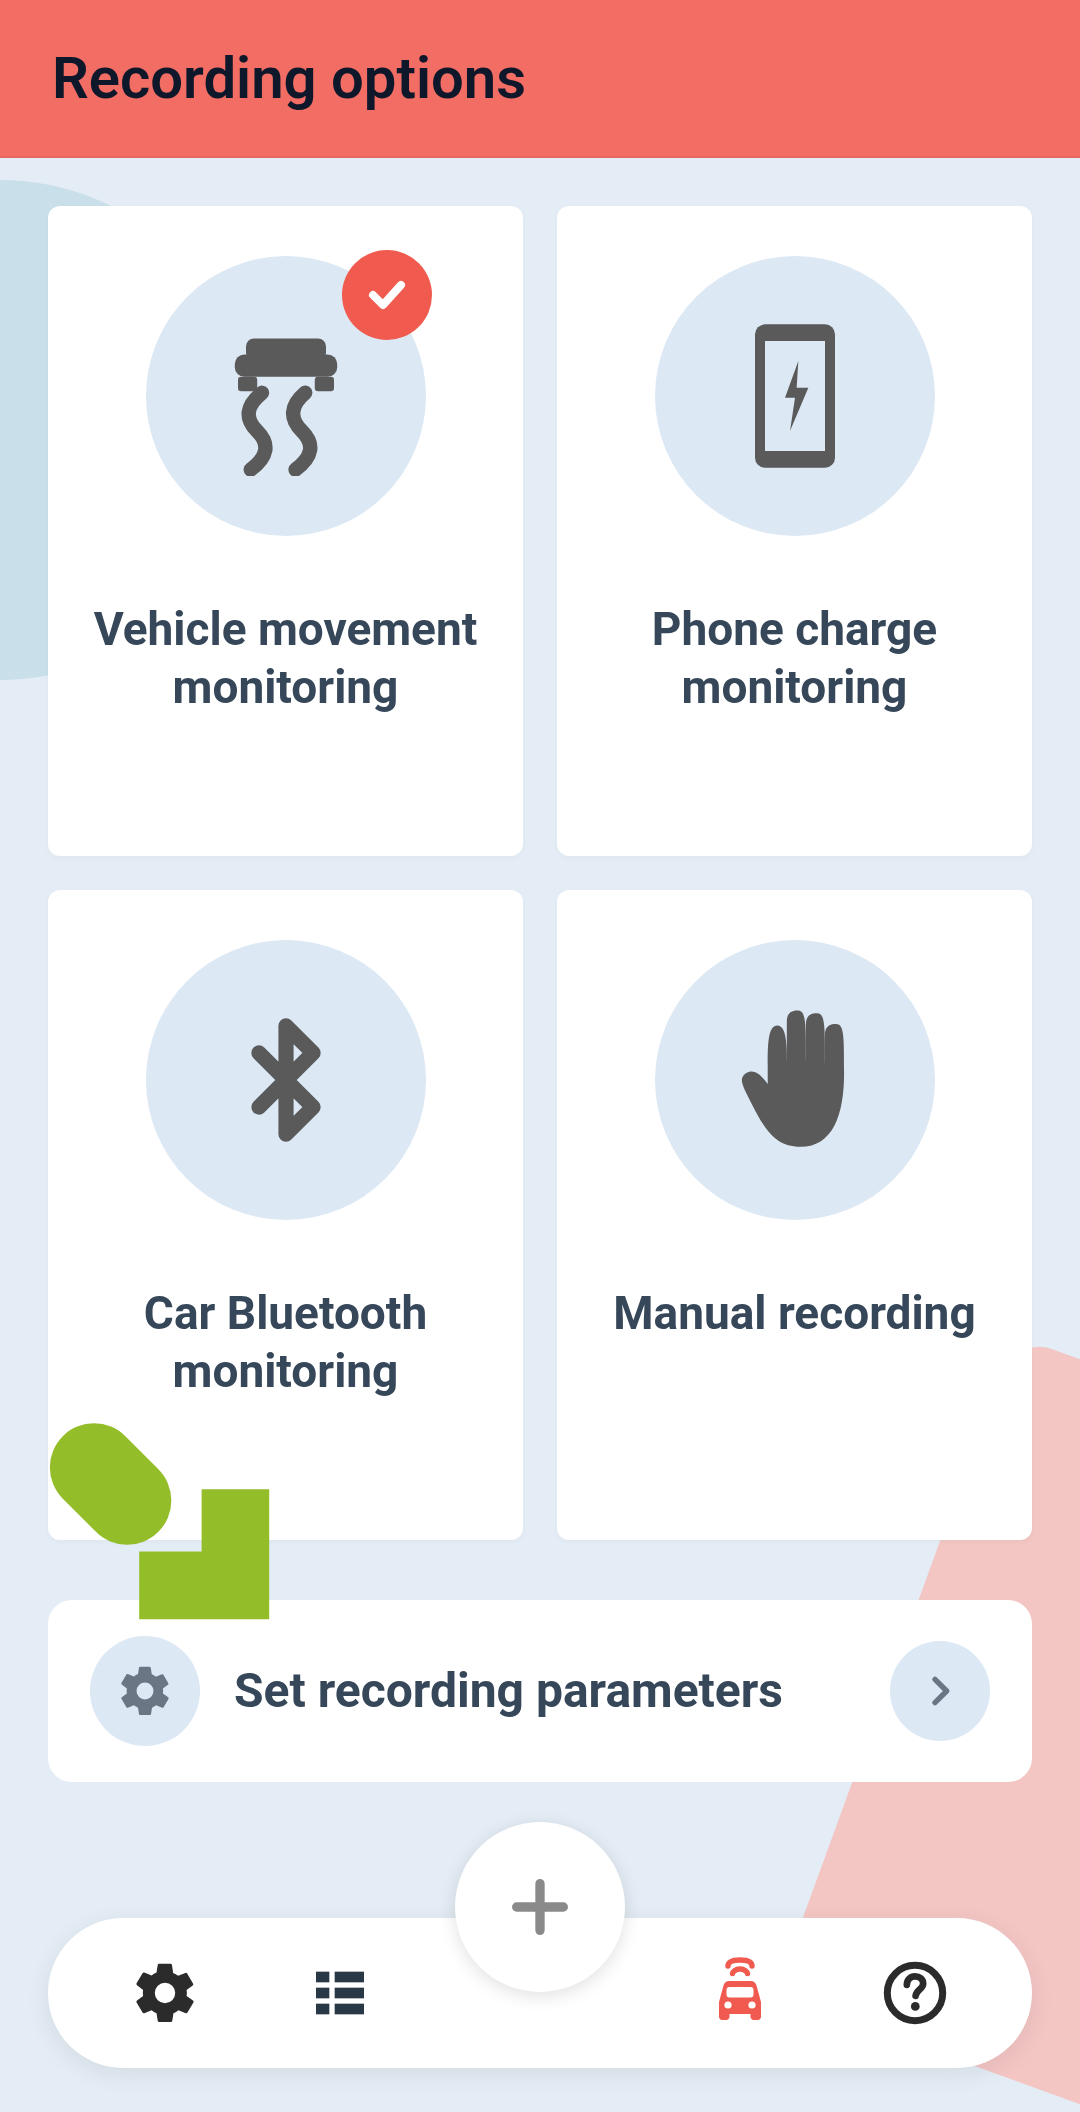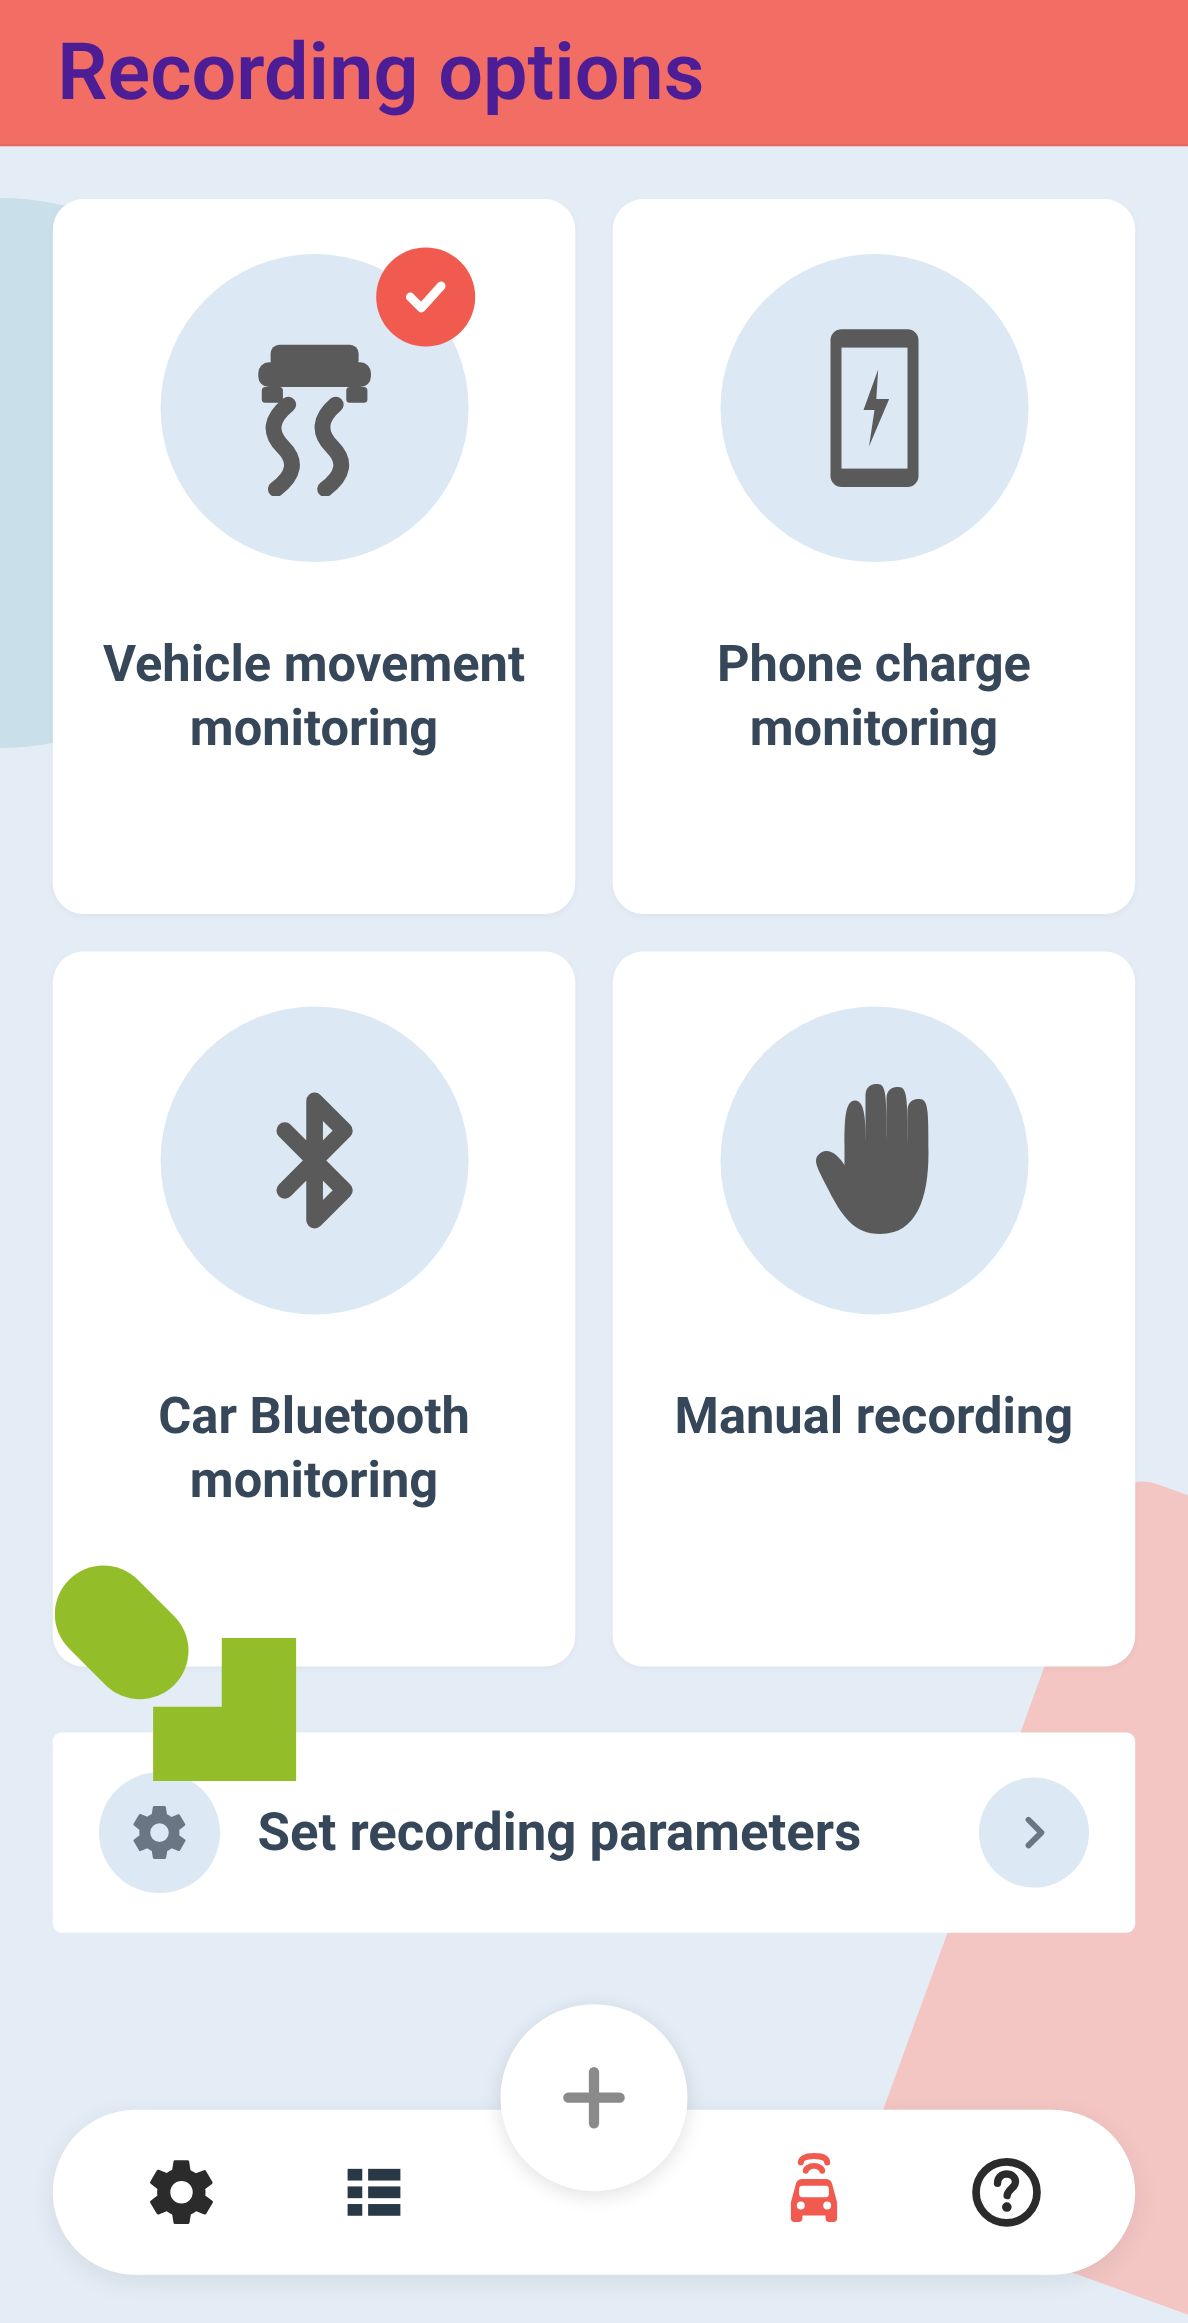--- a/index.html
+++ b/index.html
@@ -24,44 +24,44 @@
     width: 500px; height: 700px;
     background: #f3c6c4;
     border-radius: 40px;
     transform: rotate(20deg);
     top: 1400px; right: -300px;
     z-index: 0;
   }
 
   .header {
     background: #f26d63;
-    color: #4c1d95;
-    padding: 23px 52px;
-    font-size: 72px;
+    color: #0f172a;
+    padding: 44px 52px;
+    font-size: 58px;
     font-weight: 600;
     position: relative;
     z-index: 2;
     border-bottom: 2px solid rgba(0,0,0,0.05);
   }
 
   .content {
     position: relative;
     z-index: 1;
     padding: 48px;
   }
 
   .grid {
     display: grid;
     grid-template-columns: 1fr 1fr;
     gap: 34px;
   }
 
   .card {
     background: #fff;
-    border-radius: 28px;
+    border-radius: 12px;
     height: 650px;
     display: flex;
     flex-direction: column;
     align-items: center;
     justify-content: flex-start;
     padding: 40px 30px;
     box-shadow: 0 2px 6px rgba(0,0,0,0.03);
     position: relative;
   }
 
@@ -94,21 +94,21 @@
     color: #36475a;
     font-size: 46px;
     font-weight: 700;
     text-align: center;
     margin-top: 65px;
     line-height: 1.25;
   }
 
   .settings-row {
     background: #fff;
-    border-radius: 8px;
+    border-radius: 24px;
     margin-top: 60px;
     display: flex;
     align-items: center;
     padding: 36px 42px;
     gap: 34px;
     position: relative;
   }
   .settings-row .small-circle {
     width: 110px; height: 110px;
     background: #dce8f4;

